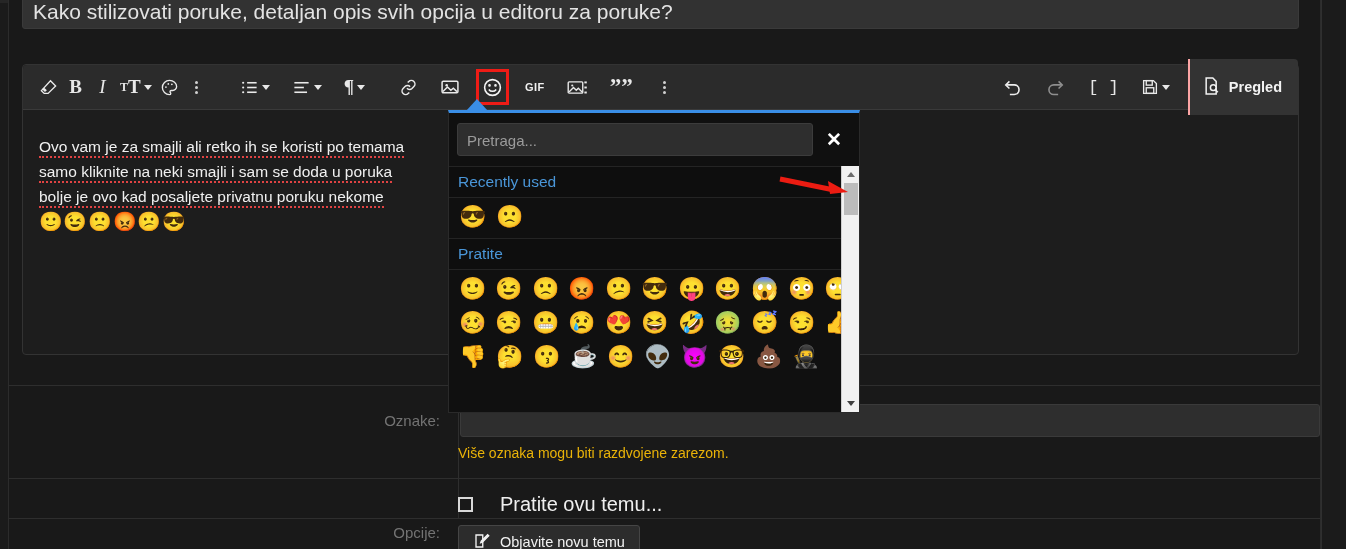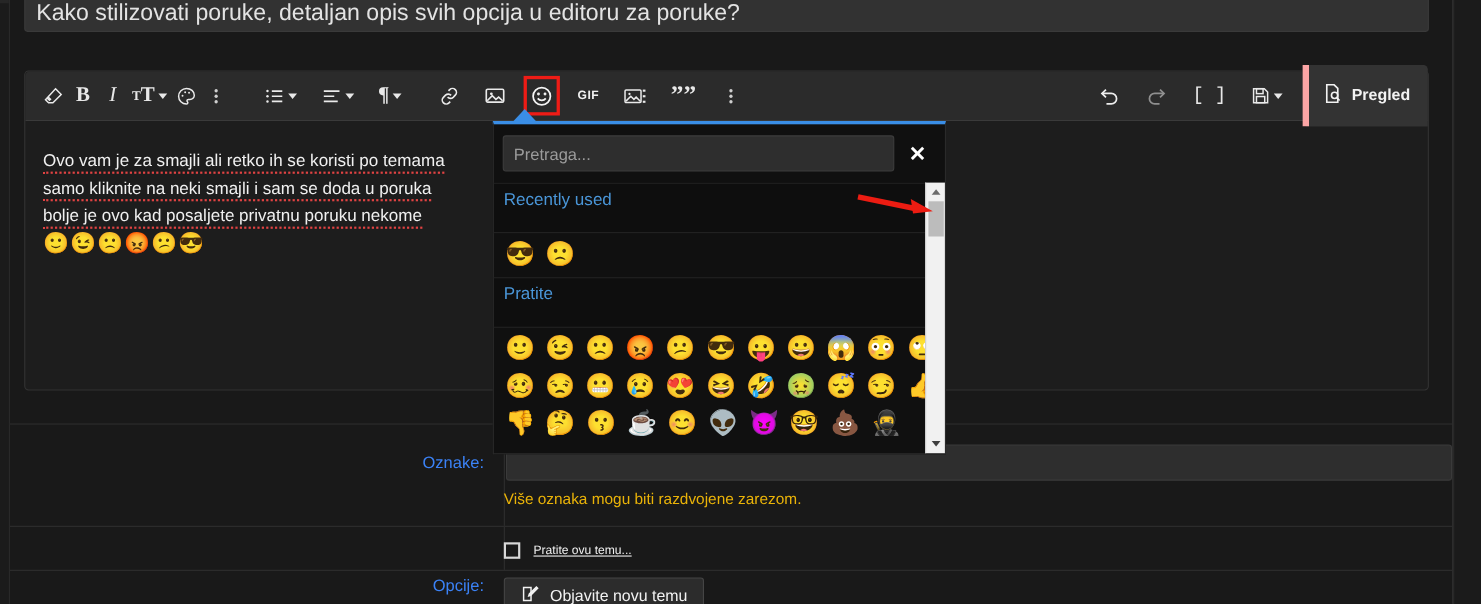--- a/index.html
+++ b/index.html
@@ -70,21 +70,21 @@
   .dots i { width: 3px; height: 3px; background: #d0d0d0; border-radius: 50%; display:block; }
   .tb-btn.selected {
     outline: 3px solid #ef1c16; outline-offset: -1px;
   }
   .gif-txt { font-size: 11px; font-weight: bold; letter-spacing: .5px; color:#f0f0f0;}
   .preview-btn {
     display: flex; align-items: center; gap: 7px;
     height: 56px; padding: 0 16px 0 12px;
     background: #333333; color: #f2f2f2;
     font-size: 14.5px; font-weight: bold;
-    border-left: 6px solid #fca5a5;
+    border-left: 2px solid #fca5a5;
     margin-right: -12px; border-radius: 0 4px 0 0;
   }
 
   .editor-body {
     padding: 24px 16px; color: #f0f0f0;
     font-size: 15.5px; line-height: 25px;
   }
   .sp { border-bottom: 2px dotted #e04343; padding-bottom: 1px; }
   .emoji-line { font-size: 19px; letter-spacing: 1px; line-height: 26px; }
 
@@ -113,21 +113,21 @@
   .picker-close {
     width: 42px; text-align: center; color: #fff;
     font-size: 19px; font-weight: bold;
   }
   .picker-scrollarea {
     position: absolute; left: 0; top: 53px; right: 0; bottom: 0;
     overflow: hidden;
   }
   .cat-head {
     color: #4a96d8; font-size: 15.5px;
-    padding: 6px 0 20px 9px;
+    padding: 6px 0 6px 9px;
     border-top: 1px solid #242424; border-bottom: 1px solid #242424;
     background: #0e0e0e;
   }
   .emoji-row {
     display: flex; align-items: center; gap: 2px;
     padding: 4px 0 4px 10px; font-size: 22px; line-height: 30px;
   }
   .emoji-row span { width: 35px; display: inline-block; }
   .emoji-grid { padding: 4px 0 2px 10px; }
   .emoji-grid .emoji-row { padding: 0 0 4px 0; }
@@ -159,34 +159,34 @@
     position: absolute; color: #ea0b0b; font-size: 13.5px; line-height: 20px;
     z-index: 60; white-space: pre-line;
   }
   .anno-1 { left: 866px; top: 182px; }
   .anno-2 { left: 866px; top: 220px; }
 
   
   .hr { position: absolute; left: 9px; width: 1311px; height: 1px; background: #2e2e2e; }
   .vline { position: absolute; width: 1px; background: #2e2e2e; }
   .form-label {
-    position: absolute; color: #3b82f6; font-size: 15px; text-align: right;
+    position: absolute; color: #737373; font-size: 15px; text-align: right;
   }
   .tags-input {
     position: absolute; left: 460px; top: 404px; width: 860px; height: 33px;
     background: #2e2e2e; border: 1px solid #3a3a3a; border-radius: 3px;
   }
   .tags-hint {
     position: absolute; left: 458px; top: 445px;
     color: #eab308; font-size: 14px;
   }
   .opt-row {
     position: absolute; left: 458px; top: 493px;
-    display: flex; align-items: center; gap: 12px;
-    color: #efefef; font-size: 11px; text-decoration: underline;
+    display: flex; align-items: center; gap: 27px;
+    color: #efefef; font-size: 20px;
   }
   .cbox {
     width: 15px; height: 15px; border: 2px solid #d8d8d8; background: transparent;
   }
   .submit-btn {
     position: absolute; left: 458px; top: 525px;
     display: flex; align-items: center; gap: 9px;
     height: 34px; padding: 0 14px;
     background: #2c2c2c; border: 1px solid #454545; border-radius: 3px;
     color: #f2f2f2; font-size: 14.5px;

